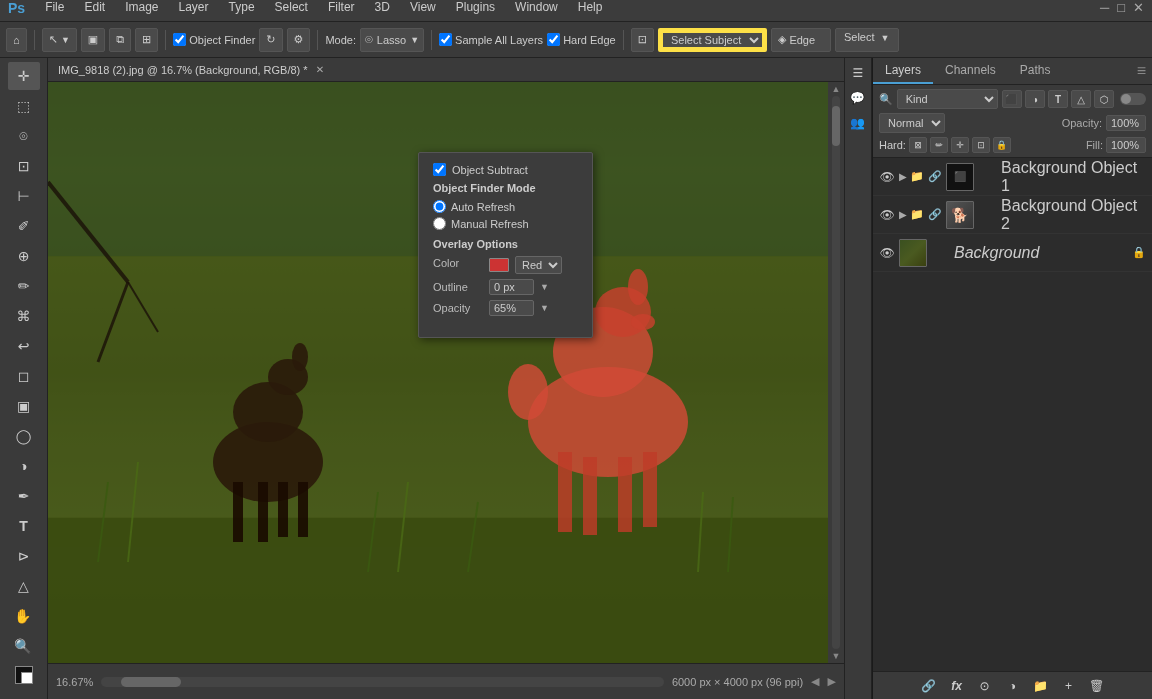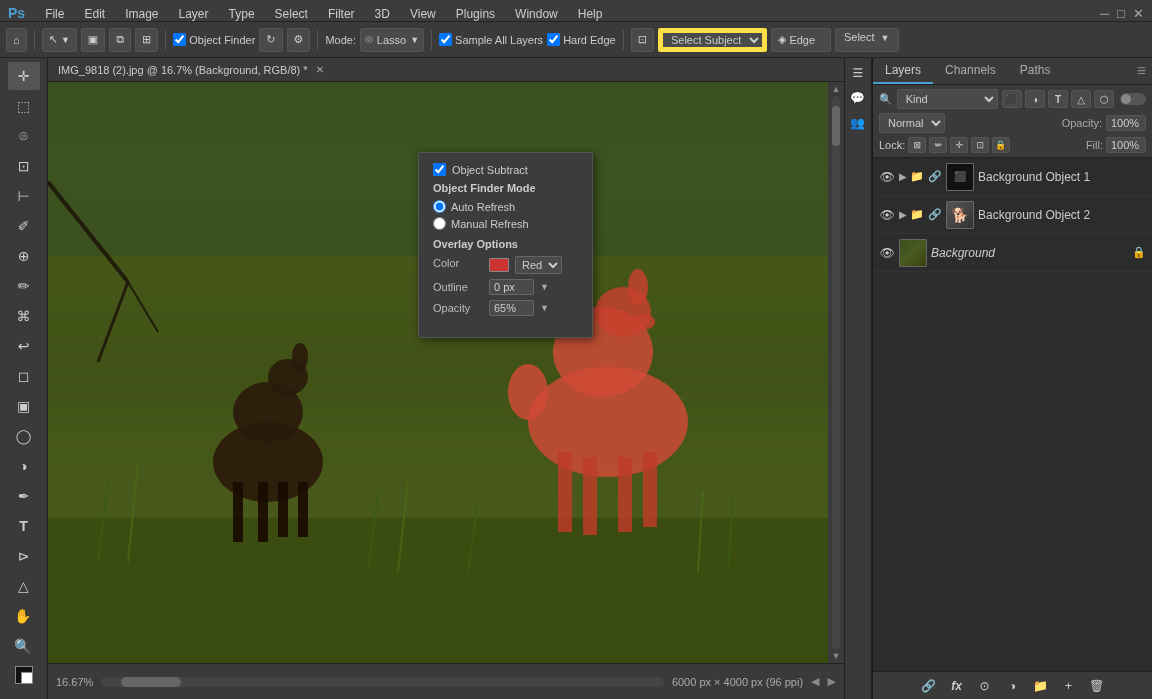--- a/index.html
+++ b/index.html
@@ -1,19 +1,19 @@
 <!DOCTYPE html>
 <html><head>
   <meta charset="utf-8">
   <style>
     * { box-sizing: border-box; margin: 0; padding: 0; }
     body { background: #2b2b2b; color: #ccc; font-family: Arial, sans-serif; font-size: 12px; width: 1152px; height: 699px; overflow: hidden; }
 
     
-    .menu-bar { background: #3c3c3c; height: 22px; display: flex; align-items: flex-end; padding: 0 8px; gap: 12px; border-bottom: 1px solid #222; }
+    .menu-bar { background: #3c3c3c; height: 22px; display: flex; align-items: flex-start; padding: 0 8px; gap: 12px; border-bottom: 1px solid #222; }
     .menu-bar .app-icon { color: #4a9fd4; font-weight: bold; font-size: 14px; margin-right: 4px; }
     .menu-item { color: #ccc; font-size: 12px; cursor: pointer; padding: 0 4px; }
 
     
     .toolbar { background: #3a3a3a; height: 36px; display: flex; align-items: center; padding: 0 6px; gap: 4px; border-bottom: 1px solid #222; }
     .toolbar-btn { background: #4a4a4a; border: 1px solid #555; color: #ccc; padding: 2px 6px; font-size: 11px; cursor: pointer; display: flex; align-items: center; gap: 3px; border-radius: 2px; height: 24px; }
     .toolbar-sep { width: 1px; height: 20px; background: #555; margin: 0 3px; }
     .toolbar-check { display: flex; align-items: center; gap: 3px; font-size: 11px; }
     .toolbar-check input { margin: 0; }
     .mode-select { background: #4a4a4a; border: 1px solid #555; color: #ccc; padding: 2px 4px; font-size: 11px; border-radius: 2px; display: flex; align-items: center; gap: 4px; height: 24px; cursor: pointer; }
@@ -83,21 +83,21 @@
     .fill-value { background: #4a4a4a; border: 1px solid #555; color: #ccc; font-size: 11px; padding: 1px 4px; border-radius: 2px; width: 40px; }
 
     
     .layers-list { flex: 1; overflow-y: auto; }
     .layer-item { display: flex; align-items: center; gap: 4px; padding: 4px 6px; border-bottom: 1px solid #333; cursor: pointer; height: 38px; }
     .layer-vis { width: 16px; height: 16px; display: flex; align-items: center; justify-content: center; font-size: 12px; cursor: pointer; color: #ccc; }
     .layer-expand { color: #aaa; font-size: 10px; cursor: pointer; }
     .layer-thumb { width: 28px; height: 28px; background: #555; border: 1px solid #666; border-radius: 1px; display: flex; align-items: center; justify-content: center; overflow: hidden; }
     .layer-thumb.black { background: #111; }
     .layer-thumb.dog { background: linear-gradient(135deg, #555 0%, #333 100%); font-size: 16px; }
-    .layer-name { font-size: 12px; color: #ccc; flex: 1; }
+    .layer-name { font-size: 16px; color: #ccc; flex: 1; margin-left: 23px; }
     .layer-lock-icon { font-size: 11px; color: #888; }
 
     
     .layers-bottom { background: #3a3a3a; height: 28px; display: flex; align-items: center; justify-content: center; gap: 8px; border-top: 1px solid #222; padding: 0 6px; }
     .layers-bottom-btn { width: 20px; height: 20px; display: flex; align-items: center; justify-content: center; font-size: 12px; color: #ccc; cursor: pointer; border-radius: 2px; }
 
     
     ::-webkit-scrollbar { width: 8px; }
     ::-webkit-scrollbar-track { background: #2c2c2c; }
     ::-webkit-scrollbar-thumb { background: #555; border-radius: 4px; }
@@ -395,21 +395,21 @@
 
       <div class="layers-blend">
         <select class="blend-select">
           <option>Normal</option>
         </select>
         <span class="opacity-label">Opacity:</span>
         <input type="text" class="opacity-value" value="100%" style="">
       </div>
 
       <div class="layers-lock">
-        <span>Lock:</span>
+        <span>Hard:</span>
         <div class="lock-btn">⊠</div>
         <div class="lock-btn">✏</div>
         <div class="lock-btn">✛</div>
         <div class="lock-btn">⊡</div>
         <div class="lock-btn">🔒</div>
         <span class="fill-label">Fill:</span>
         <input type="text" class="fill-value" value="100%" style="">
       </div>
     </div>
 

